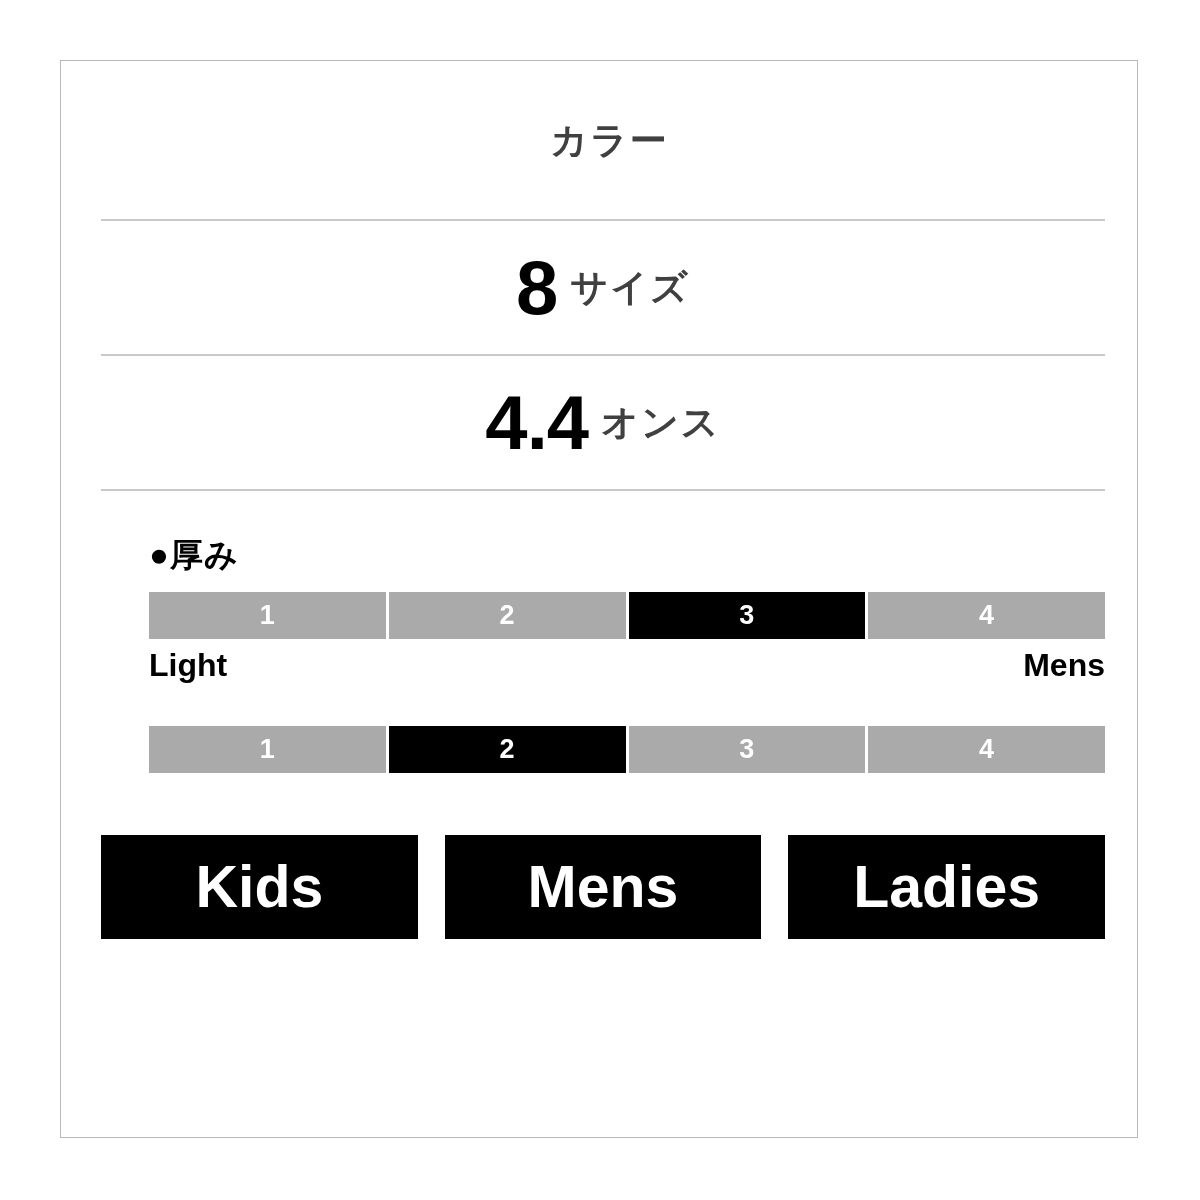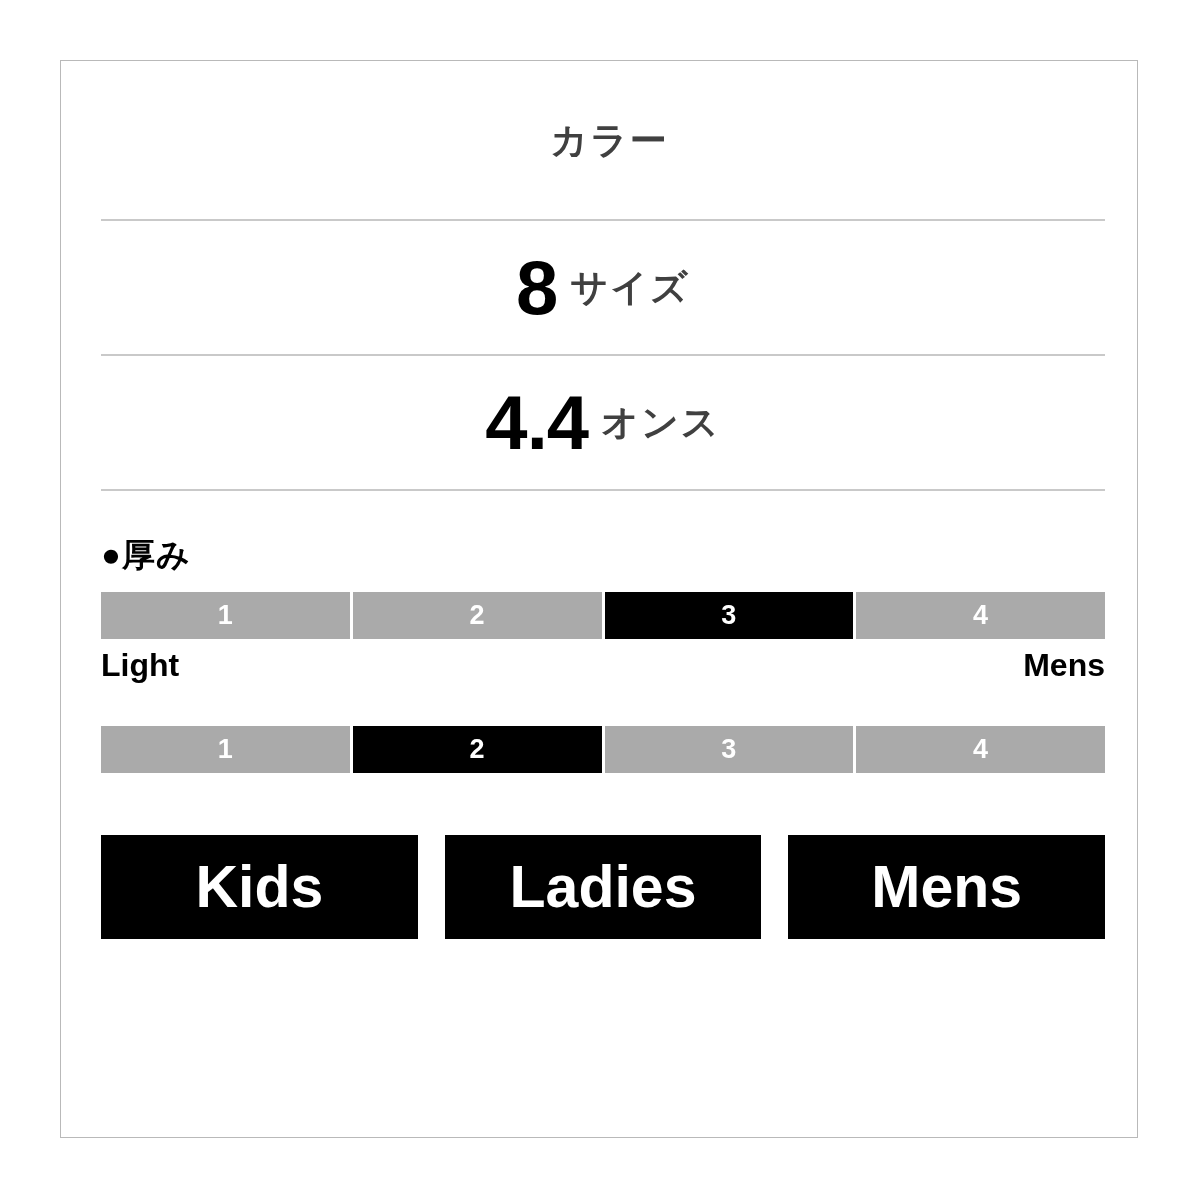--- a/index.html
+++ b/index.html
@@ -57,20 +57,21 @@
     font-weight: bold;
     margin-left: 13px;
     letter-spacing: 2px;
     line-height: 1;
     color: #404040;
   }
 
   
   .scale-group {
     margin-top: 42px;
+    margin-left: 48px;
   }
   .scale-title {
     font-size: 33px;
     font-weight: bold;
     letter-spacing: 1px;
     margin-bottom: 14px;
   }
   .scale-bar {
     display: flex;
     width: 100%;
@@ -160,18 +161,18 @@
       <div class="scale-bar">
         <div class="scale-seg">1</div>
         <div class="scale-seg active">2</div>
         <div class="scale-seg">3</div>
         <div class="scale-seg">4</div>
       </div>
     </div>
 
     <div class="cat-row">
       <div class="cat-btn">Kids</div>
+      <div class="cat-btn">Mens</div>
       <div class="cat-btn">Ladies</div>
-      <div class="cat-btn">Mens</div>
     </div>
 
   </div>
 </div>
 
 </body></html>

